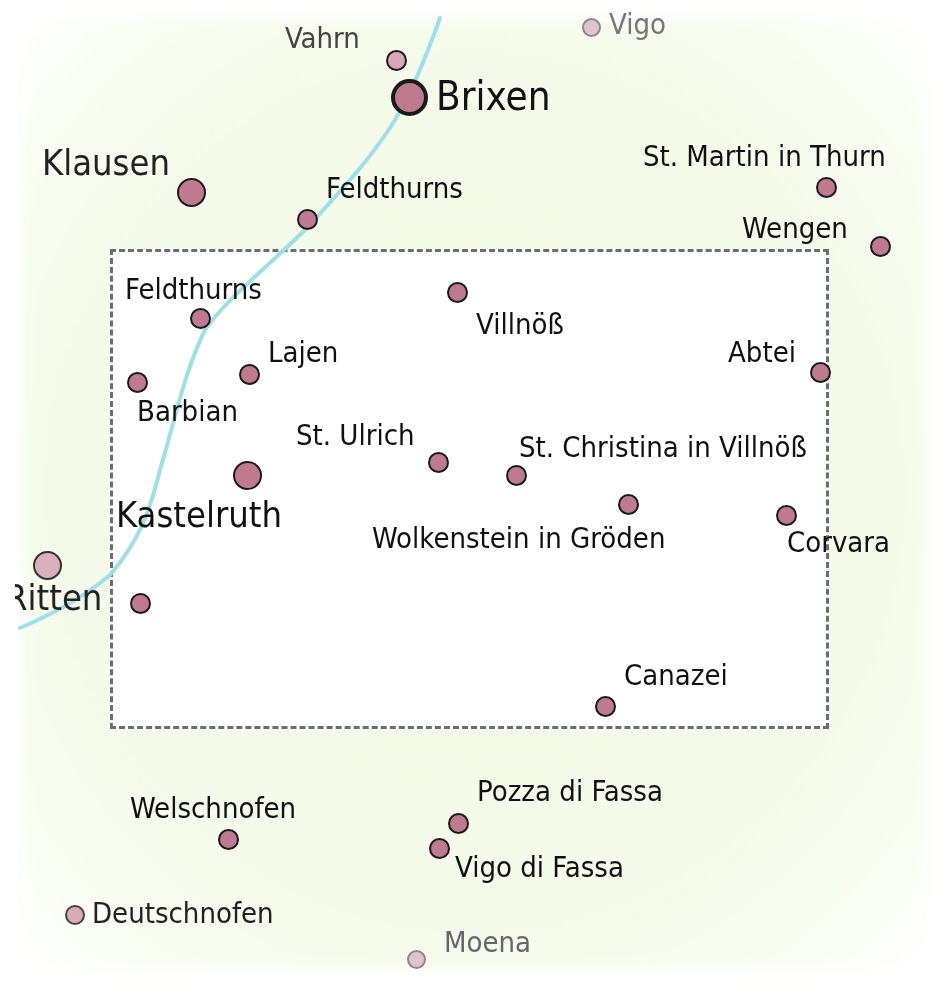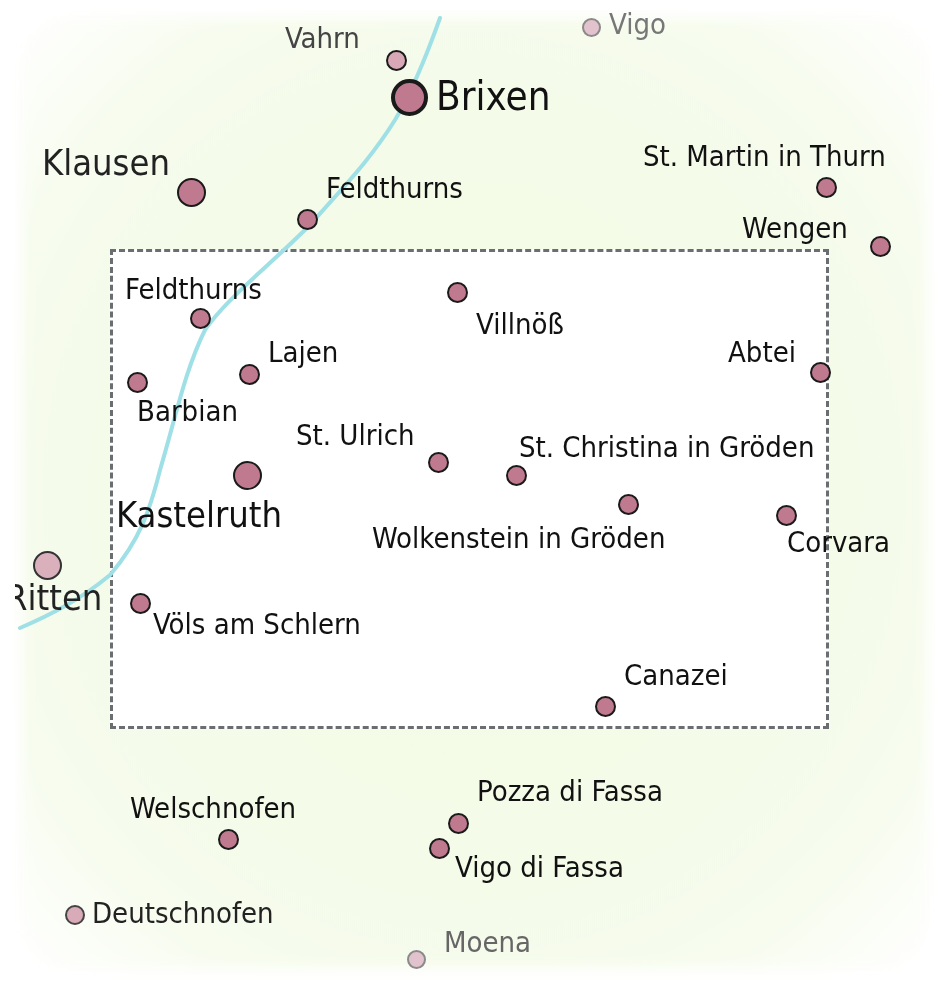--- a/index.html
+++ b/index.html
@@ -62,25 +62,24 @@
   <div class="label lbl-lg" style="left:42px;top:145px;color:#222;">Klausen</div>
   <div class="label lbl-md" style="left:643px;top:142px;">St. Martin in Thurn</div>
   <div class="label lbl-md" style="left:326px;top:174px;">Feldthurns</div>
   <div class="label lbl-md" style="left:742px;top:214px;">Wengen</div>
   <div class="label lbl-md" style="left:125px;top:275px;">Feldthurns</div>
   <div class="label lbl-md" style="left:476px;top:310px;">Villnöß</div>
   <div class="label lbl-md" style="left:268px;top:338px;">Lajen</div>
   <div class="label lbl-md" style="left:728px;top:338px;">Abtei</div>
   <div class="label lbl-md" style="left:137px;top:397px;">Barbian</div>
   <div class="label lbl-md" style="left:296px;top:421px;">St. Ulrich</div>
-  <div class="label lbl-md" style="left:519px;top:433px;">St. Christina in Gröden</div>
+  <div class="label lbl-md" style="left:519px;top:433px;">St. Christina in Villnöß</div>
   <div class="label lbl-lg" style="left:116px;top:497px;">Kastelruth</div>
   <div class="label lbl-md" style="left:372px;top:524px;">Wolkenstein in Gröden</div>
   <div class="label lbl-md" style="left:787px;top:528px;">Corvara</div>
   <div class="label lbl-lg" style="left:5px;top:580px;color:#222;clip-path: inset(0 0 0 10px);">Ritten</div>
-  <div class="label lbl-md" style="left:153px;top:610px;">Völs am Schlern</div>
   <div class="label lbl-md" style="left:624px;top:661px;">Canazei</div>
   <div class="label lbl-md" style="left:477px;top:777px;">Pozza di Fassa</div>
   <div class="label lbl-md" style="left:130px;top:794px;">Welschnofen</div>
   <div class="label lbl-md" style="left:455px;top:853px;">Vigo di Fassa</div>
   <div class="label lbl-md" style="left:92px;top:899px;color:#222;">Deutschnofen</div>
   <div class="label lbl-md faded" style="left:436px;top:928px;color:#666;margin-left:8px;">Moena</div>
 </div>
 
 </body></html>

